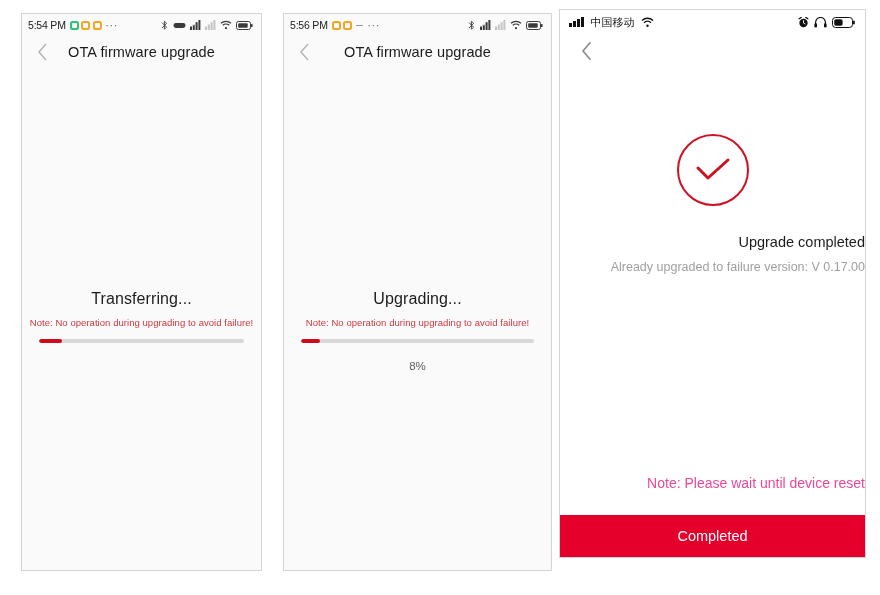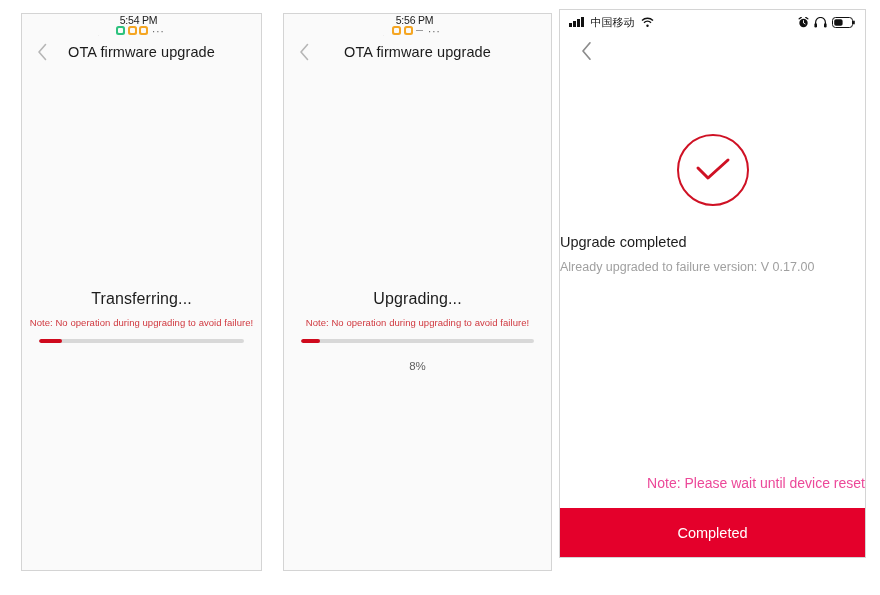--- a/index.html
+++ b/index.html
@@ -33,21 +33,20 @@
   
   .statusbar-android {
     height: 22px;
     display: flex;
     align-items: center;
     padding: 0 8px 0 6px;
     box-sizing: border-box;
     font-size: 10.5px;
     color: #1a1a1a;
     background: #fafafa;
-    flex-direction: column;
   }
   .sb-time {
     font-size: 10.5px;
     letter-spacing: -0.2px;
     color: #202020;
     margin-right: 4px;
     white-space: nowrap;
   }
   .sb-left-icons { display: flex; align-items: center; gap: 2.5px; }
   .sb-app-icon {
@@ -198,21 +197,21 @@
     flex-direction: column;
   }
   .nav-ios {
     height: 34px;
     position: relative;
     flex: 0 0 auto;
   }
   .nav-ios .nav-back { left: 16px; }
   .done-center {
     flex: 0 0 auto;
-    text-align: left;
+    text-align: right;
     margin-top: 66px;
   }
   .check-circle {
     width: 68px; height: 68px;
     border: 2.5px solid #cf1124;
     border-radius: 50%;
     margin: 0 auto 28px auto;
     display: flex;
     align-items: center;
     justify-content: center;
@@ -231,21 +230,21 @@
     left: 0; right: 0;
     top: 441px;
     text-align: right;
     font-size: 14px;
     color: #ec4899;
   }
   .done-button {
     position: absolute;
     left: 0; right: 0;
     bottom: 0;
-    height: 49px;
+    height: 42px;
     background: #e4002b;
     color: #ffffff;
     font-size: 14.5px;
     display: flex;
     align-items: center;
     justify-content: center;
     border: none;
     cursor: pointer;
     font-family: "Liberation Sans", sans-serif;
   }

